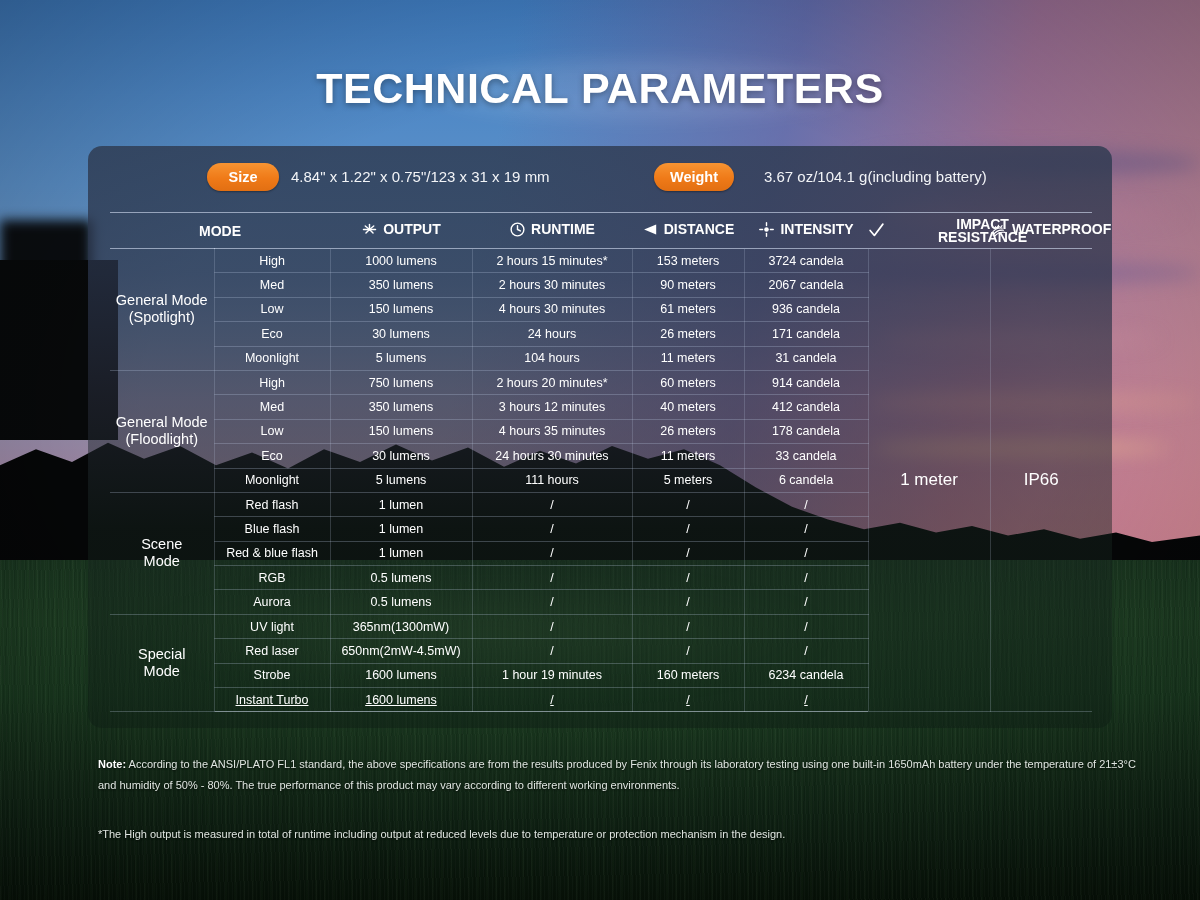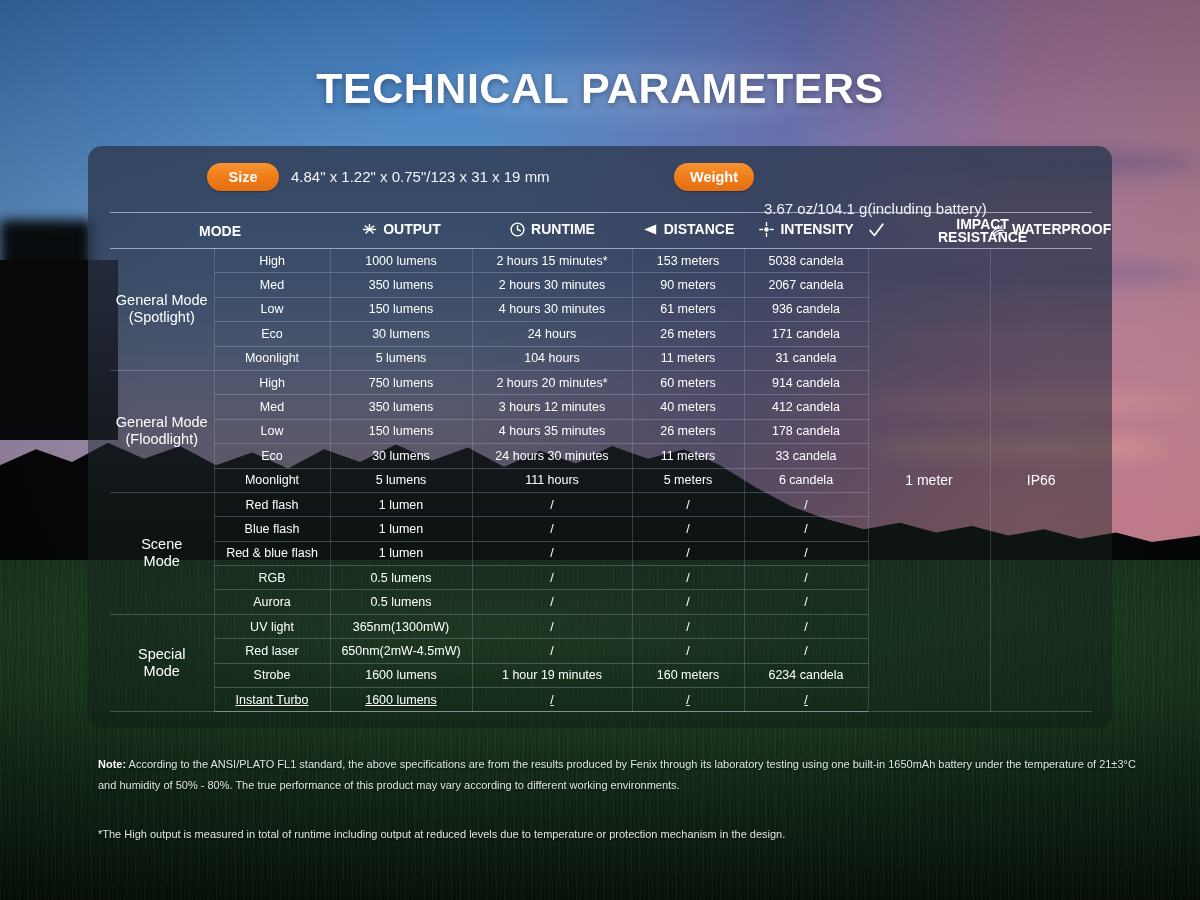--- a/index.html
+++ b/index.html
@@ -121,27 +121,27 @@
   
   .specrow{ position:absolute; left:0; top:0; width:1024px; height:62px; }
   .pill{
     position:absolute; top:17px; height:28px; border-radius:14px;
     background:linear-gradient(180deg,#f79432 0%,#ef7a18 55%,#e26f12 100%);
     color:#ffffff; font-size:14.5px; font-weight:bold;
     display:flex; align-items:center; justify-content:center;
     box-shadow:0 1px 2px rgba(0,0,0,.35);
   }
   #pill-size{ left:119px; width:72px; }
-  #pill-weight{ left:586px; width:80px; }
+  #pill-weight{ left:566px; width:80px; }
   .spectext{
     position:absolute; top:18px; color:#f2f4f7; font-size:15px; line-height:26px;
     white-space:nowrap;
   }
   #size-val{ left:203px; }
-  #weight-val{ left:676px;margin-top:32px; }
+  #weight-val{ left:676px; }
 
   
   #tablewrap{ position:absolute; left:22px; top:66px; width:982px; }
   table{ width:982px; border-collapse:collapse; table-layout:fixed; }
   th,td{
     color:#ffffff;
     font-size:12.5px;
     text-align:center;
     vertical-align:middle;
     padding:0;
@@ -164,21 +164,21 @@
     border-bottom:1px solid rgba(185,200,225,.28);
     border-right:1px solid rgba(185,200,225,.22);
   }
   tbody tr:last-child td{ border-bottom:1px solid rgba(215,225,245,.55);text-decoration:underline; }
   td.grp{
     font-size:14.5px; line-height:17px;
     border-right:1px solid rgba(185,200,225,.22);
     border-bottom:1px solid rgba(185,200,225,.28);
   }
   td.last{ border-right:0; }
-  td.span{ font-size:14px; }
+  td.span{ font-size:17px; }
 
   
   col.c-group{ width:104px; }
   col.c-mode  { width:116px; }
   col.c-out   { width:142px; }
   col.c-run   { width:160px; }
   col.c-dist  { width:112px; }
   col.c-int   { width:124px; }
   col.c-imp   { width:122px; }
   col.c-wat   { width:102px; }
@@ -331,21 +331,21 @@
           </th>
         </tr>
       </thead>
       <tbody id="tbody">
           <tr>
             <td class="grp" rowspan="5"><span>General Mode</span><br><span>(Spotlight)</span></td>
             <td>High</td>
             <td>1000 lumens</td>
             <td>2 hours 15 minutes*</td>
             <td>153 meters</td>
-            <td>5038 candela</td>
+            <td>3724 candela</td>
             <td class="span" rowspan="19">1 meter</td>
             <td class="span last" rowspan="19">IP66</td>
           </tr>
           <tr>
             <td>Med</td>
             <td>350 lumens</td>
             <td>2 hours 30 minutes</td>
             <td>90 meters</td>
             <td>2067 candela</td>
           </tr>

